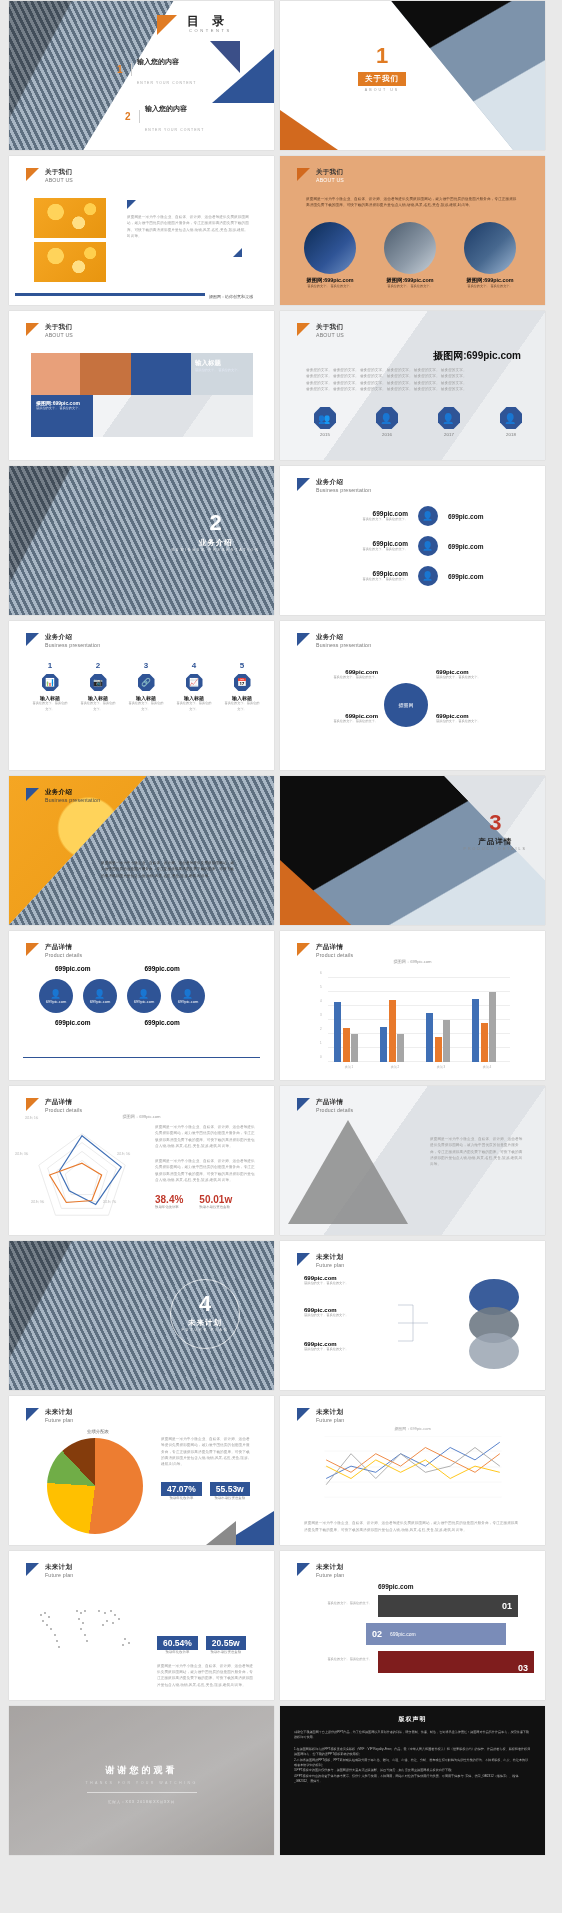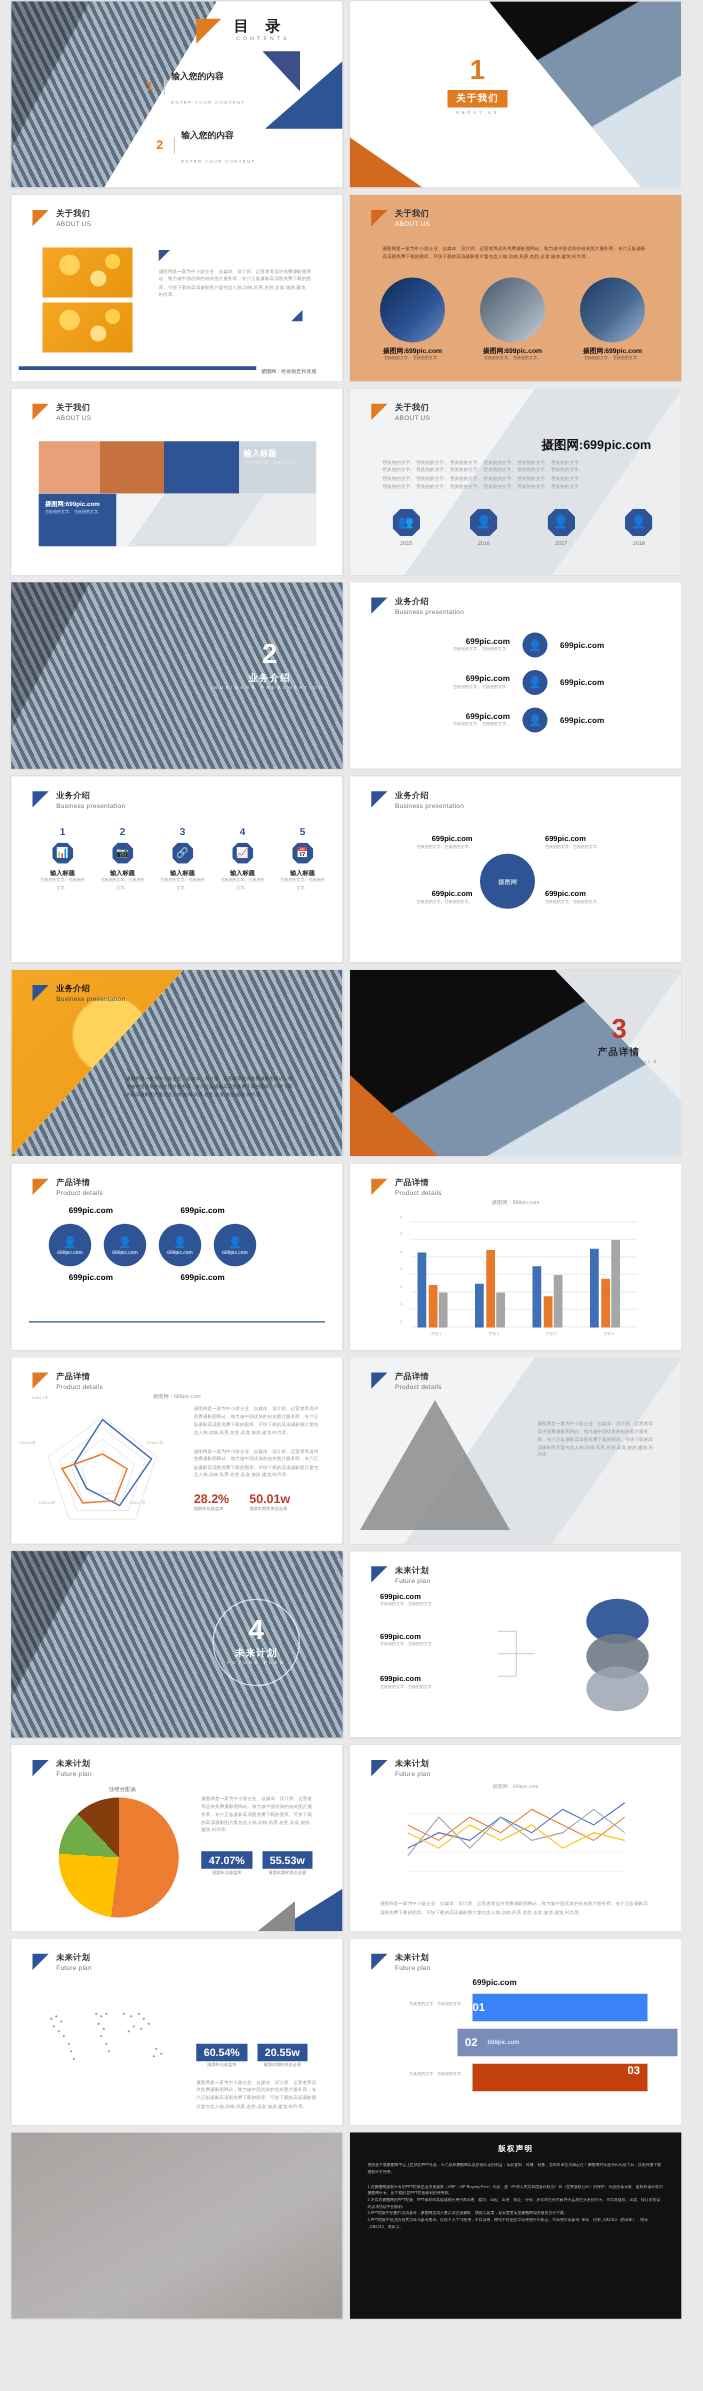--- a/index.html
+++ b/index.html
@@ -515,21 +515,21 @@
     <div style="position:absolute;left:16px;top:30px;font-size:2.8px;color:#b5b5b5">2018年1季</div>
     <div style="position:absolute;left:108px;top:66px;font-size:2.8px;color:#b5b5b5">2018年5季</div>
     <div style="position:absolute;left:94px;top:114px;font-size:2.8px;color:#b5b5b5">2018年7季</div>
     <div style="position:absolute;left:22px;top:114px;font-size:2.8px;color:#b5b5b5">2018年9季</div>
     <div style="position:absolute;left:6px;top:66px;font-size:2.8px;color:#b5b5b5">2018年3季</div>
 
     <div class="tiny" style="position:absolute;left:146px;top:38px;width:100px">摄图网是一家为中小微企业、自媒体、设计师、运营者等提供免费摄影图网站，致力做中国优质的创意图片服务商，专注正版摄影高清图免费下载的图库。可快下载的高清摄影图片量包含人物,动物,风景,名胜,美食,旅游,建筑,时尚等。</div>
     <div class="tiny" style="position:absolute;left:146px;top:72px;width:100px">摄图网是一家为中小微企业、自媒体、设计师、运营者等提供免费摄影图网站，致力做中国优质的创意图片服务商，专注正版摄影高清图免费下载的图库。可快下载的高清摄影图片量包含人物,动物,风景,名胜,美食,旅游,建筑,时尚等。</div>
     <div style="position:absolute;left:146px;top:108px;display:flex;gap:16px">
       <div>
-        <div class="kpi-red">28.2%</div>
+        <div class="kpi-red">38.4%</div>
         <div class="kpi-cap">预期年化收益率</div>
       </div>
       <div>
         <div class="kpi-red">50.01w</div>
         <div class="kpi-cap">预期本期投资总金额</div>
       </div>
     </div>
   </div>
 
   <div class="slide right photo-desk">
@@ -692,36 +692,42 @@
 
   <div class="slide right">
     <div class="hdr">
       <div class="tri-b"></div>
       <div>
             <div class="t1">未来计划</div>
       <div class="t2">Future plan</div>
           </div>
     </div>
     <div style="position:absolute;left:98px;top:32px;font-size:6.5px;font-weight:bold;color:#111">699pic.com</div>
-    <div style="position:absolute;left:98px;top:44px;width:140px;height:22px;background:#3b82f6;display:flex;align-items:center;justify-content:flex-start;padding-right:6px">
+    <div style="position:absolute;left:98px;top:44px;width:140px;height:22px;background:#404040;display:flex;align-items:center;justify-content:flex-end;padding-right:6px">
       <span style="color:#fff;font-size:9px;font-weight:bold">01</span>
     </div>
-    <div style="position:absolute;left:86px;top:72px;width:176px;height:22px;background:#7a8cb8;display:flex;align-items:center;padding-left:6px">
+    <div style="position:absolute;left:86px;top:72px;width:140px;height:22px;background:#7a8cb8;display:flex;align-items:center;padding-left:6px">
       <span style="color:#fff;font-size:9px;font-weight:bold">02</span>
       <span style="color:#fff;font-size:5px;margin-left:8px">699pic.com</span>
     </div>
-    <div style="position:absolute;left:98px;top:100px;width:140px;height:22px;background:#c2410c;display:flex;align-items:flex-start;justify-content:flex-end;padding-right:6px">
+    <div style="position:absolute;left:98px;top:100px;width:156px;height:22px;background:#7f1d1d;display:flex;align-items:flex-end;justify-content:flex-end;padding-right:6px">
       <span style="color:#fff;font-size:9px;font-weight:bold">03</span>
     </div>
     <div class="tiny2" style="position:absolute;left:30px;top:50px;width:62px;text-align:right">替换您的文字。替换您的文字。</div>
     <div class="tiny2" style="position:absolute;left:30px;top:106px;width:62px;text-align:right">替换您的文字。替换您的文字。</div>
   </div>
 
   <div class="slide left photo-hands">
     <div style="position:absolute;inset:0;background:rgba(20,30,50,.25)"></div>
+    <div style="position:absolute;left:0;right:0;top:58px;text-align:center">
+      <div class="thanks-cn">谢谢您的观看</div>
+      <div class="thanks-en" style="margin-top:4px">THANKS FOR YOUR WATCHING</div>
+      <div style="width:110px;height:1px;background:rgba(255,255,255,.55);margin:7px auto"></div>
+      <div class="thanks-sub">汇报人：XXX        2018年XX月XX日</div>
+    </div>
   </div>
 
   <div class="slide right dark">
     <div class="ttl">版权声明</div>
     <p class="gap">感谢您下载摄图网平台上提供的PPT作品，为了您和摄图网以及原创作者的利益，请勿复制、传播、销售，否则将承担法律责任！摄图网对作品所作作品享有，按照传播下载授权许可使用。</p>
     <p class="gap">1.在摄图网版权许有的PPT模板是会员免版权（VRF：VIP Royalty-Free）作品，受《中华人民共和国著作权法》和《世界版权公约》的保护。作品的著有权、版权和著作权归摄图网许有。您下载的是PPT模板素材的使用权;</p>
     <p>2.不得将摄图网的PPT模板、PPT素材或其组成部分用于再出售、赠与、出租、出借、转让、分销、发布或任何可解释为实质性分发的行为。不得将版权、出卖、转让本协议或者本协议中的权利;</p>
     <p>3.PPT模板中的图片仅供参考，摄图网提供大量高清正版摄影、插画等如需，如有需要请至摄图网相关板块自行下载;</p>
     <p>4.PPT模板中包含的创意字体为参考展示。仅供个人学习使用，不得商用，网站不对您的字体使用行为负责。可商用字体参考: 宋体、仿宋_GB2312（楷体宋）、楷体_GB2312、黑体等。</p>
   </div>

